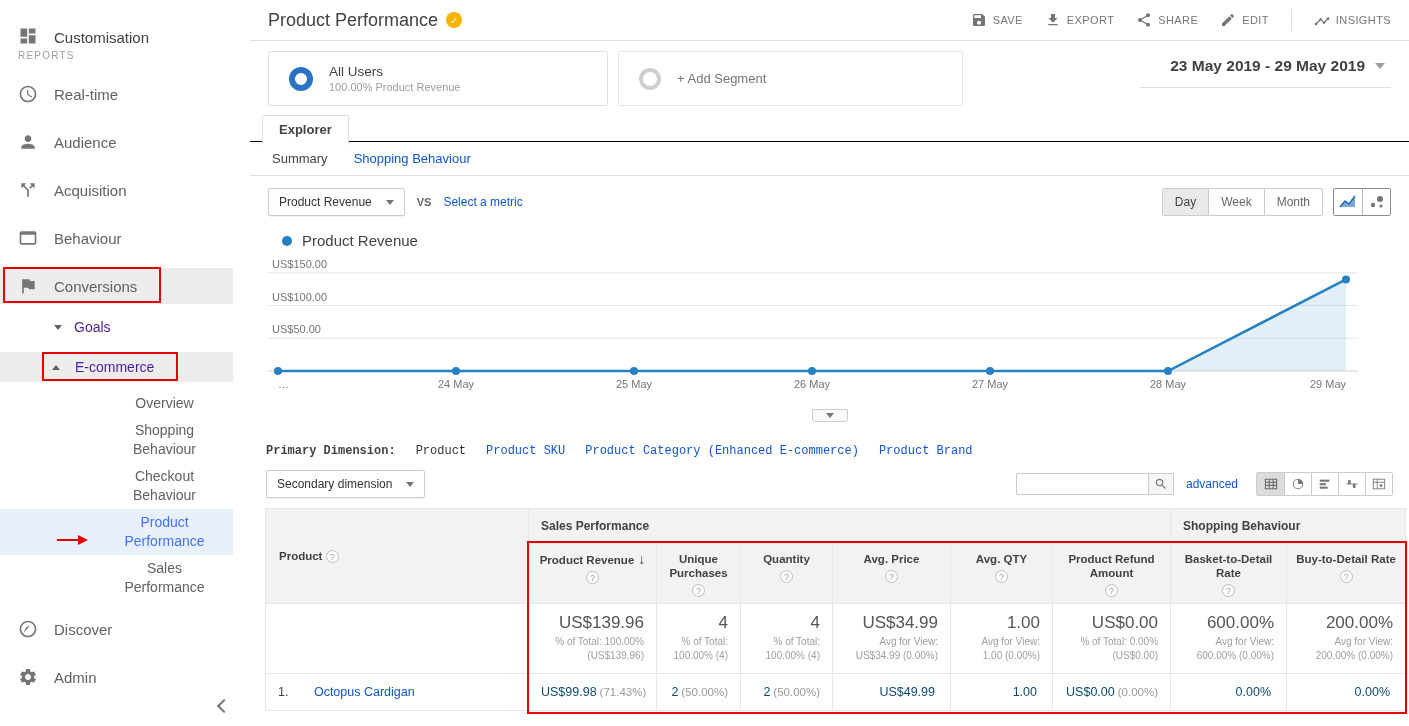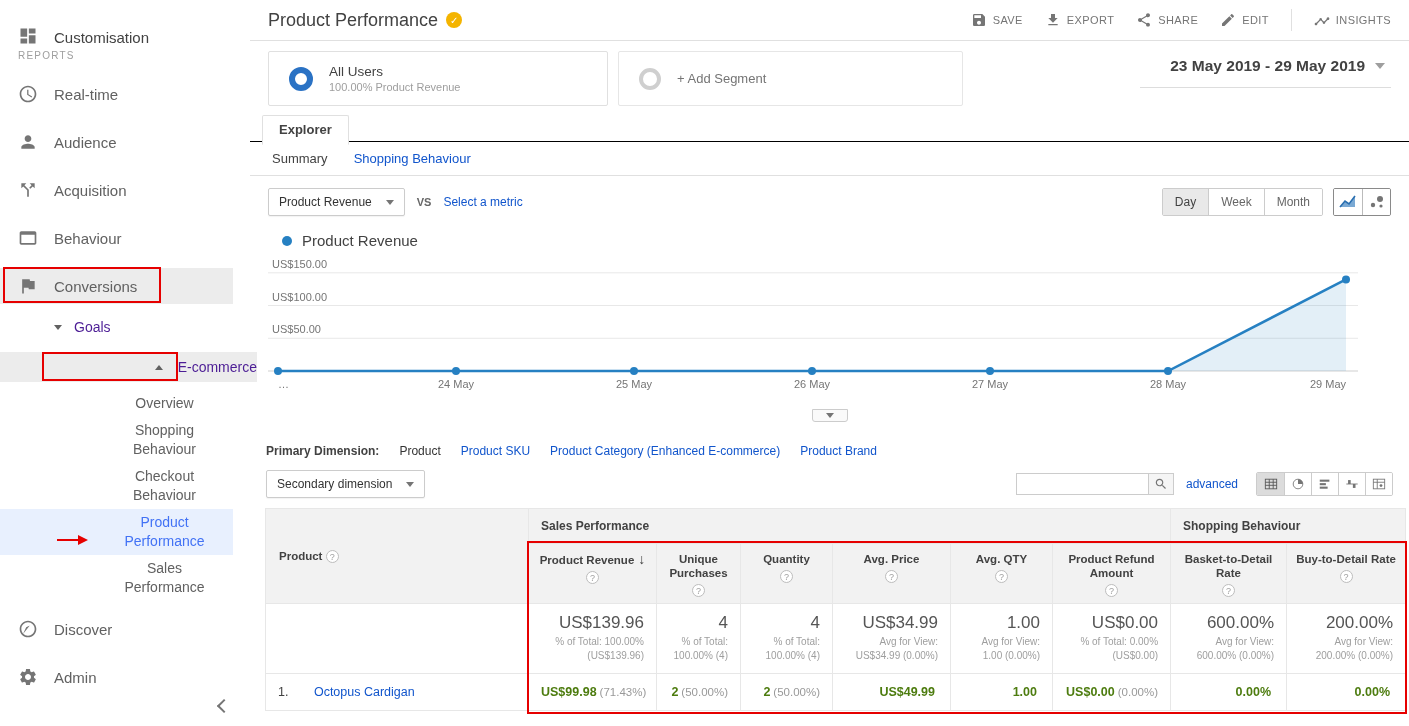--- a/index.html
+++ b/index.html
@@ -15,21 +15,21 @@
   .reports-label { font-size:10px; color:#9e9e9e; letter-spacing:1.2px; margin:4px 0 6px 18px; height:14px; }
   .nav-item { height:48px; display:flex; align-items:center; position:relative; cursor:pointer; }
   .nav-inner { height:36px; width:233px; display:flex; align-items:center; padding-left:18px; gap:16px; }
   .nav-item .label { font-size:15px; color:#616161; }
   .nav-inner.sel { background:#ececec; }
   .icon20 { width:20px; height:20px; fill:#757575; flex:0 0 auto; }
   .tri-down { width:0; height:0; border-left:4px solid transparent; border-right:4px solid transparent; border-top:5px solid #616161; display:inline-block; }
   .tri-up { width:0; height:0; border-left:4px solid transparent; border-right:4px solid transparent; border-bottom:5px solid #616161; display:inline-block; }
   .sub-row { height:34px; display:flex; align-items:center; gap:12px; padding-left:54px; cursor:pointer; position:relative; }
   .sub-row .label { font-size:14px; color:#4c1d95; }
-  .ecom-row { height:30px; width:257px; background:#ececec; margin-top:8px; padding-left:52px; gap:15px;justify-content:flex-end; }
+  .ecom-row { height:30px; width:233px; background:#ececec; margin-top:8px; padding-left:52px; gap:15px; }
   .children { padding-top:8px; }
   .child { width:233px; padding:4px 0 4px 96px; cursor:pointer; position:relative;text-align:center; }
   .child .sub-label { display:inline-block; width:96px; font-size:14px; color:#616161; line-height:19px; }
   .child.active { background:#e8f0fe; }
   .child.active .sub-label { color:#4272f5; }
   .bottom-nav { margin-top:4px; }
   .collapse { position:absolute; right:20px; bottom:12px; width:16px; height:16px; cursor:pointer; }
   .collapse::before { content:""; position:absolute; left:5px; top:3px; width:8px; height:8px;
      border-left:2px solid #757575; border-bottom:2px solid #757575; transform:rotate(45deg); }
 
@@ -92,21 +92,21 @@
   .chart-wrap { margin-left:18px; }
   .ytick { font-size:11px; fill:#757575; font-family:"Liberation Sans",sans-serif; }
   .xtick { font-size:11px; fill:#757575; font-family:"Liberation Sans",sans-serif; }
   .gridline { stroke:#e8e8e8; stroke-width:1; }
   .baseline { stroke:#cfcfcf; stroke-width:1; }
   .chart-line { fill:none; stroke-width:2.5; }
 
   .chart-collapse { width:36px; height:13px; margin:2px auto 0; border:1px solid #ccc; border-radius:0 0 3px 3px;
      background:#fafafa; display:flex; align-items:center; justify-content:center; cursor:pointer; }
 
-  .dimension-row { display:flex; align-items:center; gap:20px; margin:22px 0 0; padding:0 16px; font-size:12px; }
+  .dimension-row { display:flex; align-items:center; gap:20px; margin:22px 0 0; padding:0 16px; font-size:12px;font-family:Liberation Mono, monospace; }
   .dim-label { font-weight:bold; color:#424242; }
   .dim-active { color:#333; }
 
   .controls-row { display:flex; align-items:center; margin-top:12px; padding:0 16px; }
   .search-group { margin-left:auto; display:flex; align-items:center; }
   .search-input { width:132px; height:22px; border:1px solid #ccc; border-right:none; font-size:12px; padding:0 6px; outline:none; }
   .search-btn { width:26px; height:22px; border:1px solid #ccc; background:#f5f5f5; display:flex; align-items:center; justify-content:center; cursor:pointer; }
   .advanced { font-size:12px; margin-left:12px; }
   .view-group { display:flex; border:1px solid #ccc; border-radius:2px; overflow:hidden; margin-left:18px; }
   .view-btn { width:27px; height:22px; display:flex; align-items:center; justify-content:center; background:#fff; cursor:pointer; }
@@ -125,21 +125,21 @@
   .sort-arrow { font-size:14px; color:#424242; margin-left:4px; cursor:pointer; }
   .q { display:inline-block; width:13px; height:13px; border:1px solid #bdbdbd; border-radius:50%; color:#9e9e9e;
       font-size:9px; line-height:12px; text-align:center; font-weight:normal; background:#fff; cursor:pointer; }
   .q-row { margin-top:4px; }
   .totals-row td { text-align:right; padding:9px 12px 11px; vertical-align:top; background:#fff; }
   .tv { font-size:17px; color:#555; margin-bottom:2px; }
   .ts { font-size:10px; color:#9e9e9e; line-height:1.35; }
   .data-row td { text-align:right; padding:11px 12px; font-size:12.5px; background:#fff; }
   .product-cell { text-align:left !important; }
   .row-index { color:#424242; margin-right:22px; font-size:12.5px; }
-  .dv { font-weight:bold; color:#4d7c0f; }
+  .dv { font-weight:normal; color:#0c4a6e; }
   .dp { color:#999; margin-left:3px; font-size:11.5px; }
   .red-table-box { position:absolute; left:262px; top:33px; right:-2px; bottom:-3px; border:2px solid #e60000; pointer-events:none; z-index:5; }
 </style>
 </head>
 <body>
 
 <nav class="sidebar">
   <div class="custom-row">
     <svg class="icon20" viewBox="0 0 24 24">
         <path d="M3 13h8V3H3v10zm0 8h8v-6H3v6zm10 0h8V11h-8v10zm0-18v6h8V3h-8z"></path>

